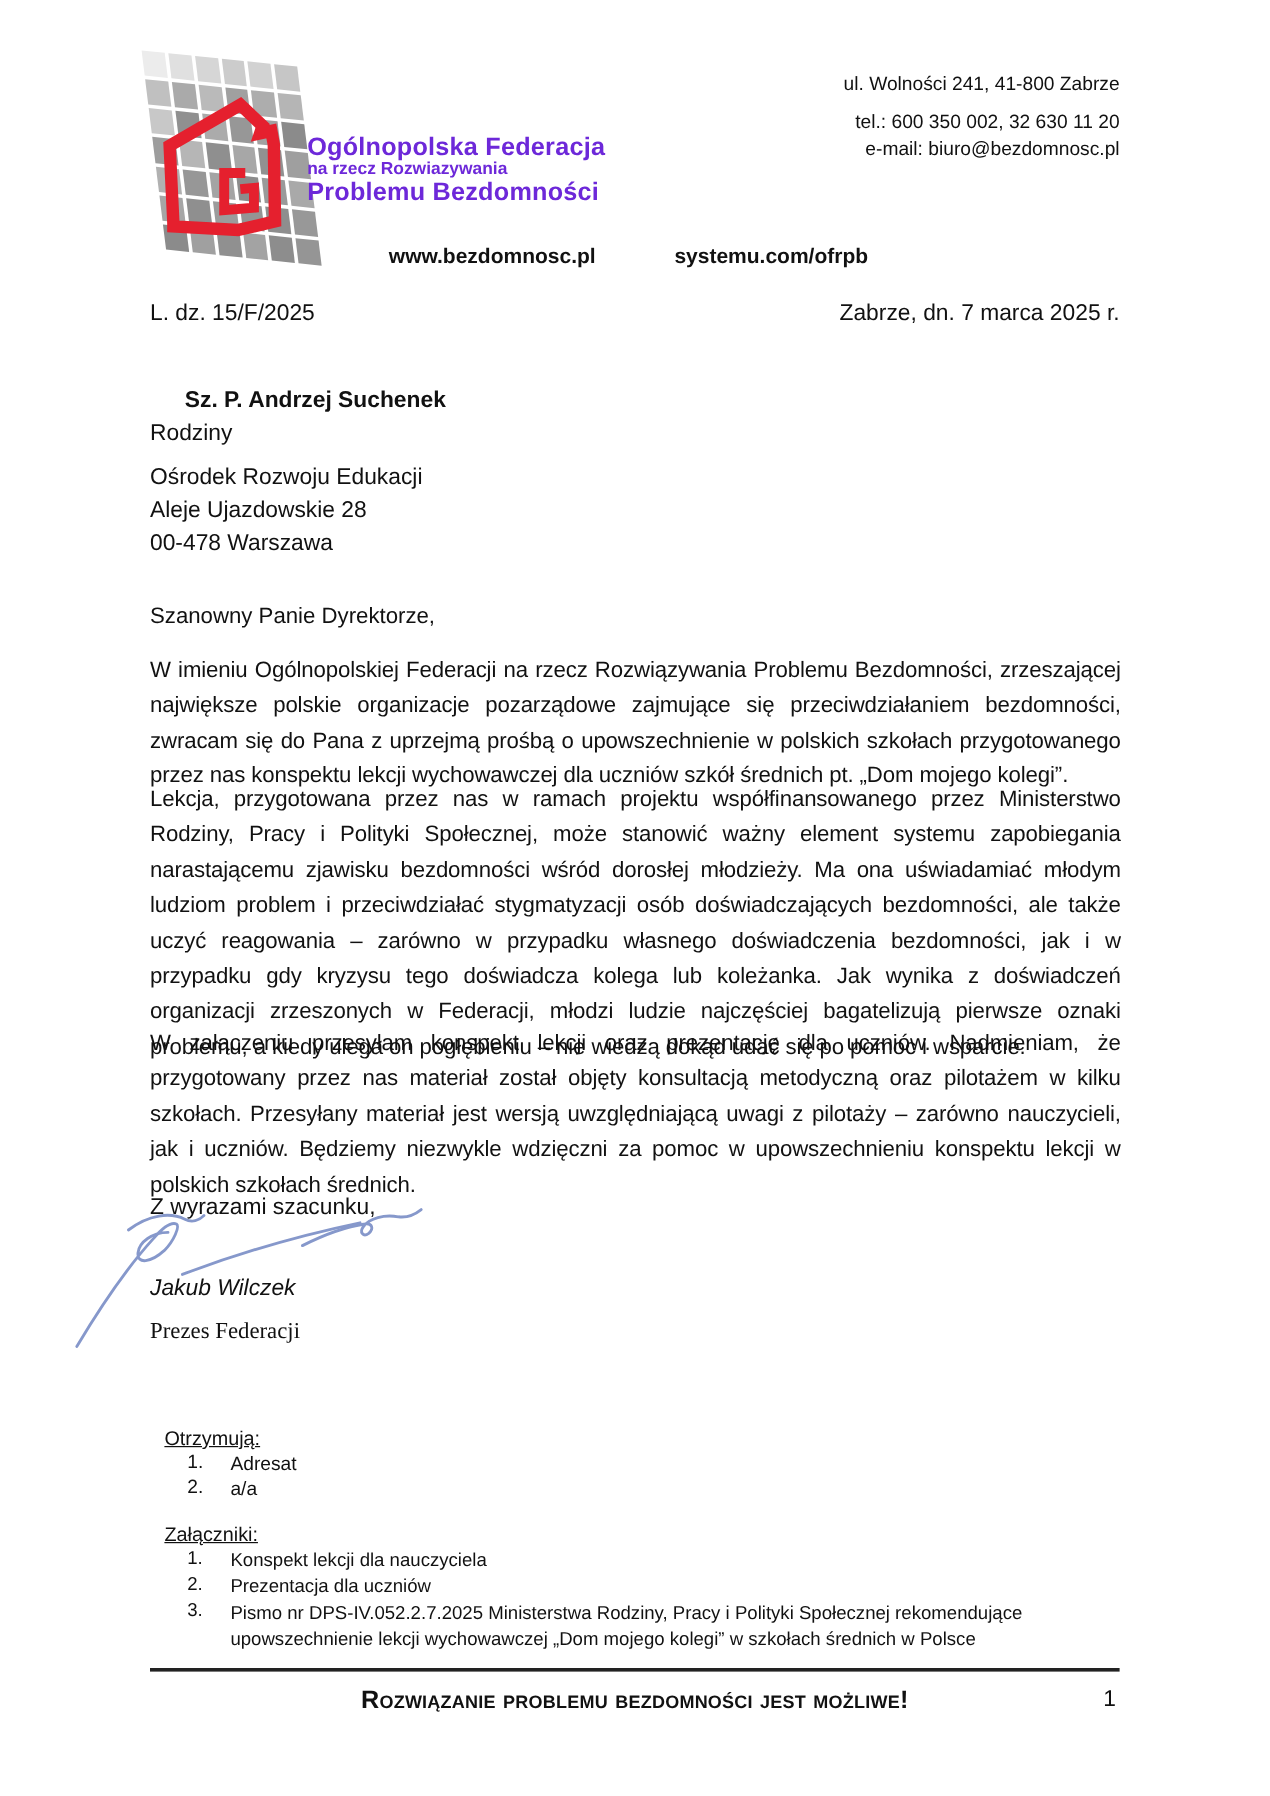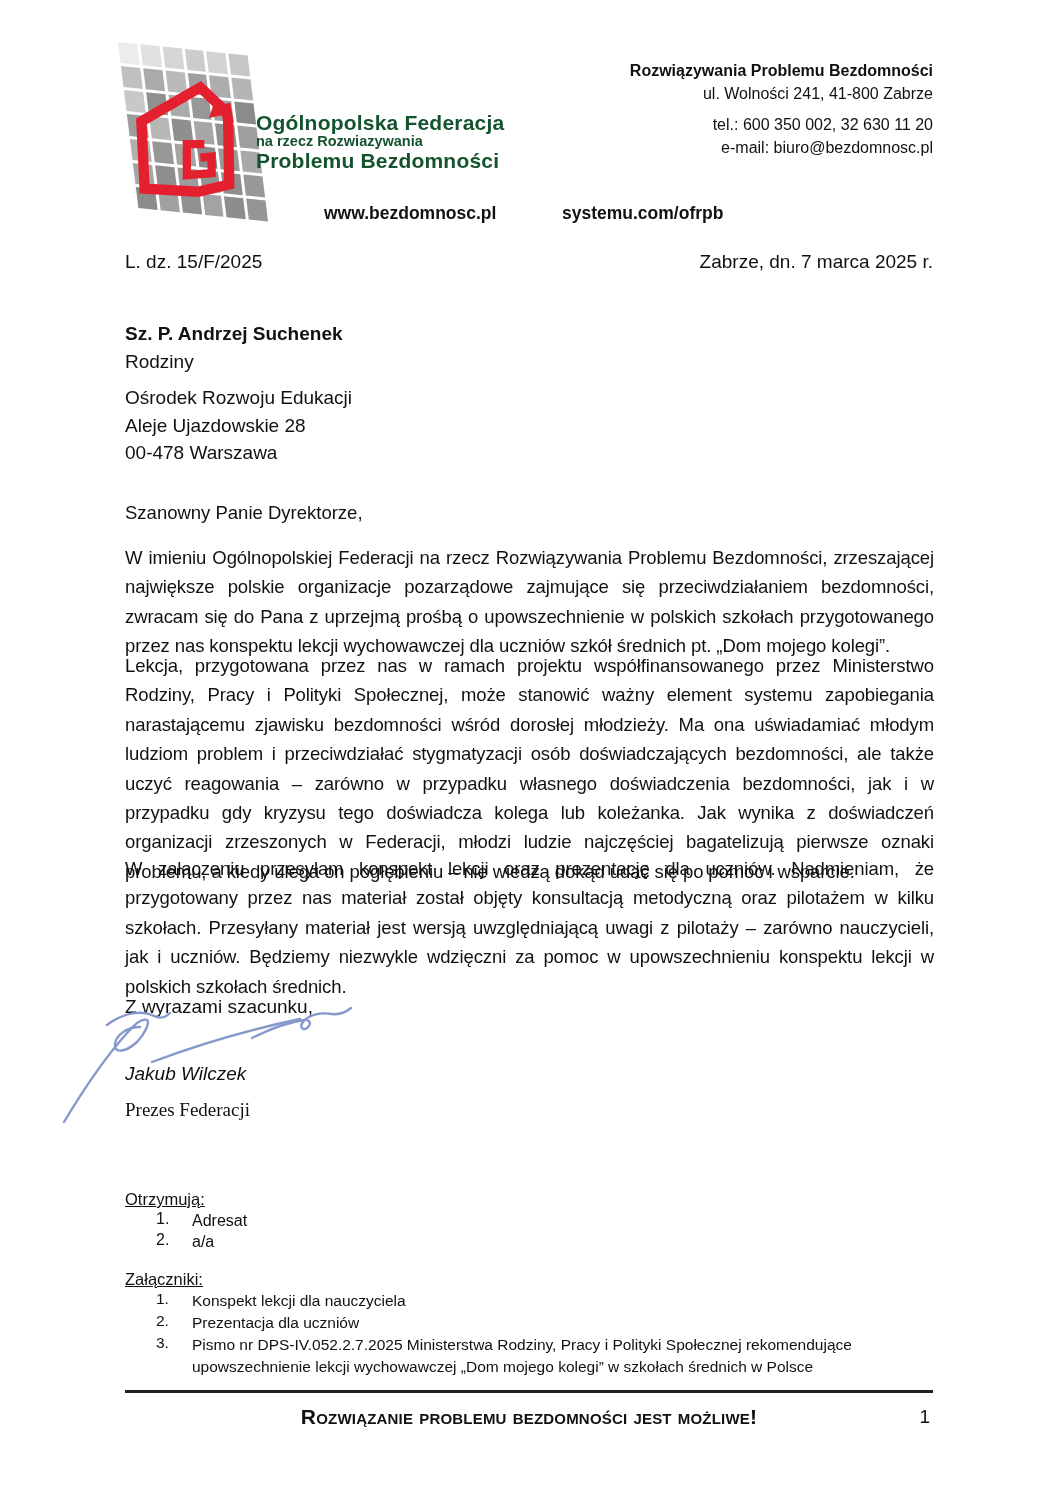--- a/index.html
+++ b/index.html
@@ -1,50 +1,50 @@
 <!DOCTYPE html>
 <html><head>
 <meta charset="utf-8">
 <style>
   html,body { margin:0; padding:0; background:#fff; }
   .page {
     position:relative; width:1058px; height:1497px; background:#ffffff;
     font-family:"Liberation Sans", sans-serif; color:#111; overflow:hidden;
   }
-  .abs { position:absolute; }
+  .abs { position:absolute;margin-left:12px; }
 
   
   .logo-grid {
     position:absolute; left:118px; top:42px; width:128px; height:166px;
     display:grid; grid-template-columns:repeat(6,1fr); grid-template-rows:repeat(7,1fr);
     gap:3px; transform:skewX(7deg) skewY(6deg); transform-origin:top left;
   }
   .logo-grid .tile { width:100%; height:100%; }
   .logo-house { position:absolute; left:130px; top:60px; width:124px; height:158px; }
-  .logo-text { position:absolute; left:256px; top:112px; color:#14532d; line-height:1.06; }
+  .logo-text { position:absolute; left:256px; top:112px; color:#6d28d9; line-height:1.06; }
   .logo-text .lt1 { font-size:21px; font-weight:bold; letter-spacing:0.2px; }
   .logo-text .lt2 { font-size:14.5px; font-weight:bold; }
   .logo-text .lt3 { font-size:21px; font-weight:bold; letter-spacing:0.2px; }
 
   
   .org-block { position:absolute; right:125px; top:60px; text-align:right; font-size:16px; line-height:22.5px; }
   .org-block .b { font-weight:bold; }
   .org-block .gap { height:9px; }
 
   .links-row { position:absolute; top:203px; left:0; width:1058px; font-weight:bold; font-size:17.5px; }
   .link-www { position:absolute; left:324px; }
   .link-fb  { position:absolute; left:562px; }
 
   .ref-row { position:absolute; left:125px; top:251px; width:808px; font-size:19px; }
   .ref-no { float:left; }
   .ref-date { float:right; }
 
   
   .recipient { position:absolute; left:125px; top:320px; font-size:19px; line-height:27.5px; }
-  .recipient .name { font-weight:bold; }
+  .recipient .name { font-weight:bold;margin-left:29px; }
   .recipient .gap { height:9px; }
 
   
   .salutation { position:absolute; left:125px; top:502px; font-size:18.5px; }
   .para {
     position:absolute; left:125px; width:809px; font-size:18.5px; line-height:29.4px;
     text-align:justify; letter-spacing:-0.1px;
   }
   .p1 { top:543px; }
   .p2 { top:651px; }
@@ -128,21 +128,20 @@
     <path d="M14,120 L11,58 L68,25 L86,42 L84,48 L93,46 L95,57 L96,119 L66,126 L14,123 Z" stroke="#e5202e" stroke-width="10" stroke-linejoin="miter"></path>
     <path d="M72,80 L55,80 L55,110 L79,108 L79,92 L68,93" stroke="#e5202e" stroke-width="8" stroke-linejoin="miter"></path>
   </svg>
   <div class="logo-text">
     <div class="lt1">Ogólnopolska Federacja</div>
     <div class="lt2">na rzecz Rozwiazywania</div>
     <div class="lt3">Problemu Bezdomności</div>
   </div>
 
   <div class="org-block">
-    <div class="b">Rozwiązywania Problemu Bezdomności</div>
     <div>ul. Wolności 241, 41-800 Zabrze</div>
     <div class="gap"></div>
     <div>tel.: 600 350 002, 32 630 11 20</div>
     <div>e-mail: biuro@bezdomnosc.pl</div>
   </div>
 
   <div class="links-row">
     <span class="link-www">www.bezdomnosc.pl</span>
     <span class="link-fb">systemu.com/ofrpb</span>
   </div>

